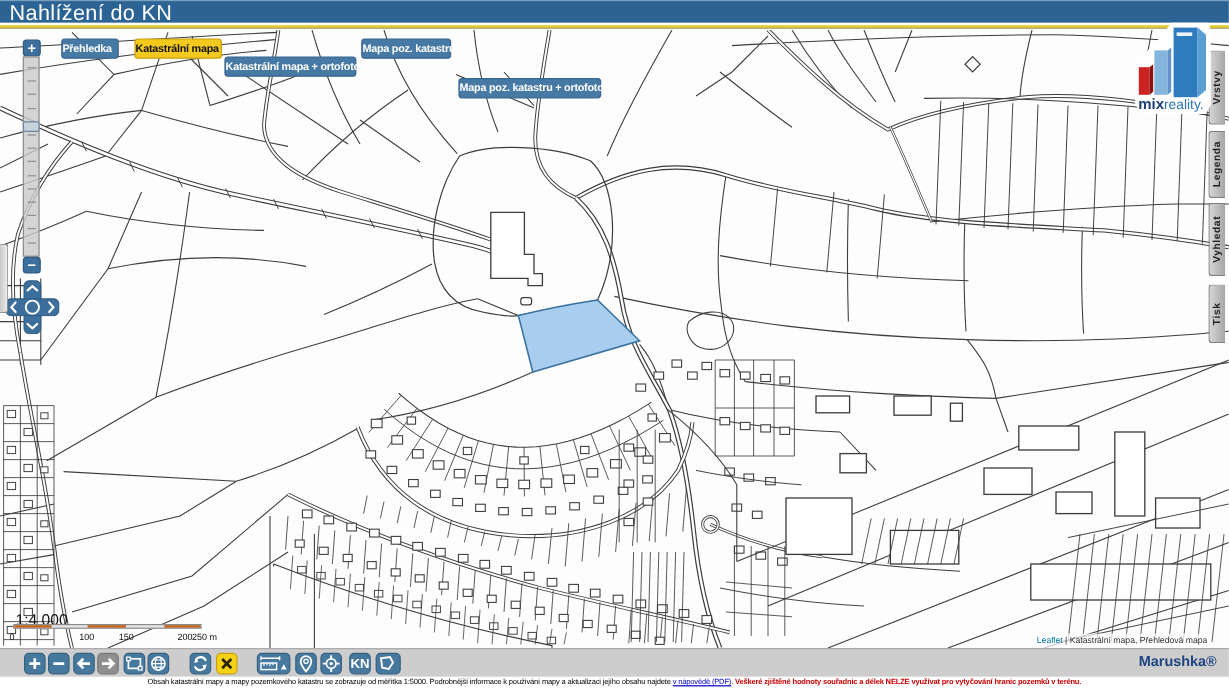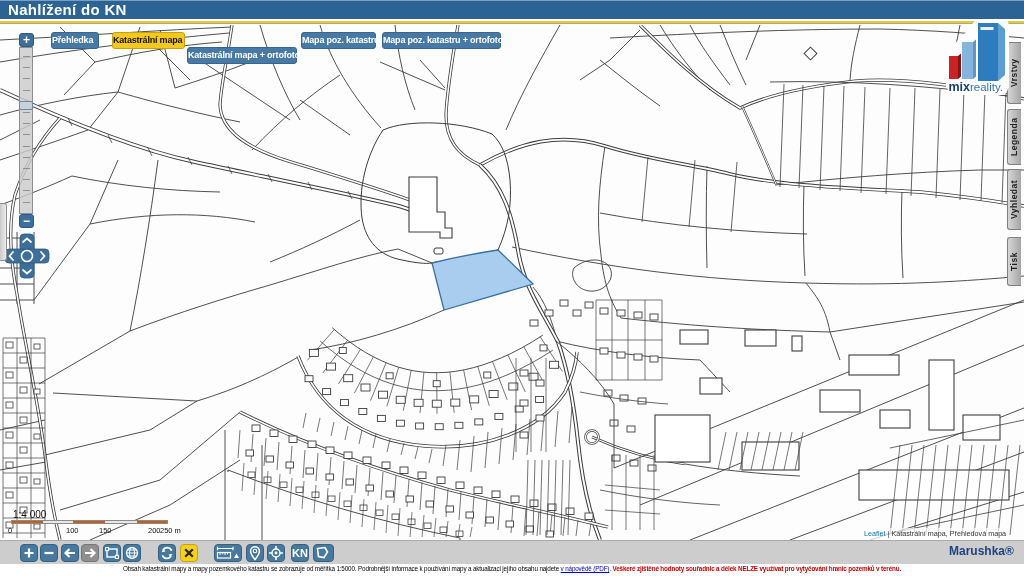--- a/index.html
+++ b/index.html
@@ -1,40 +1,40 @@
 <!DOCTYPE html>
 <html><head>
 <meta charset="utf-8">
 <style>
   * { margin:0; padding:0; box-sizing:border-box; }
   html,body { width:1024px; height:576px; overflow:hidden; font-family:"Liberation Sans",sans-serif; background:#fff; }
   .abs { position:absolute; }
   #topbar { left:0; top:0; width:1024px; height:19px; background:#2b6394; border-top:1px solid #7aa0c0; }
-  #topbar span { position:absolute; left:8px; top:0px; color:#fff; font-size:15px; letter-spacing:0.3px;font-weight:bold; }
+  #topbar span { position:absolute; left:8px; top:0px; color:#fff; font-size:18px; letter-spacing:0.3px; }
   #wline { left:0; top:19px; width:1024px; height:2px; background:#ffffff; }
   #ystripe { left:0; top:21px; width:1024px; height:3px; background:#e9cb27; border-bottom:1px solid #a8a890; }
   #map { left:0; top:25px; width:1024px; height:515px; background:#fdfdfd; }
   .btn { position:absolute; top:32px; height:17px; border-radius:3px; font-size:9px; font-weight:bold; letter-spacing:-0.2px;
          color:#fff; background:#4779a5; border:1px solid #38648d; text-align:left; line-height:15px; white-space:nowrap; overflow:visible; }
   .btn.yellow { background:#f3c91d; border-color:#c7a110; color:#111; }
   
   .zbtn { position:absolute; width:15px; height:14px; background:#3c6f9b; border:1px solid #2d5a80; border-radius:3px;
           color:#fff; font-size:12px; font-weight:bold; text-align:center; line-height:12px; }
   #ztrack { left:19px; top:47px; width:14px; height:167px; background:rgba(203,203,203,0.82); border:1px solid #8e8e8e; }
   .tick { position:absolute; left:3px; width:7px; height:1px; background:#8f8f8f; }
   #zhandle { left:19px; top:101px; width:14px; height:9px; background:#c6d2dc; border:1px solid #6e86a0; border-radius:2px; }
   
   #compass { left:4px; top:233px; width:46px; height:46px; }
   
   .tab { position:absolute; left:1007px; width:14px; background:linear-gradient(to right,#d6d6d6,#a5a5a5);
          border:1px solid #808080; border-right:none; border-radius:3px 0 0 3px; color:#222;
          font-size:8.5px; font-weight:bold; text-align:center; }
   .tab i { font-style:normal; display:block; transform:rotate(180deg); writing-mode:vertical-rl; height:100%; width:100%; letter-spacing:0.5px; line-height:12px; }
   
-  #scaletxt { left:13px; top:509px; font-size:10px; color:#111; }
+  #scaletxt { left:13px; top:509px; font-size:13px; color:#111; }
   #scalebar { left:11px; top:520px; width:157px; height:4px; background:#e8e8e8; border:1px solid #8a8a8a; }
   .seg { position:absolute; top:0; height:2px; background:#c2601d; }
   .slbl { position:absolute; top:526px; font-size:7.5px; color:#111; }
   
   #btoolbar { left:0; top:540px; width:1024px; height:24px; background:#cdcdcd; border-top:1px solid #aaa; }
   .bbtn { position:absolute; top:544px; width:18px; height:18px; background:#47799f; border:1px solid #356183; border-radius:4px;
           color:#fff; text-align:center; }
   .bbtn.gray { background:#8f8f8f; border-color:#777; }
   .bbtn.yellow { background:#f5d216; border-color:#c7a110; }
   .bbtn svg { position:absolute; left:0; top:0; }
@@ -465,21 +465,21 @@
 <div id="topbar" class="abs">
     <span>Nahlížení do KN</span>
   </div>
 <div id="wline" class="abs"></div>
 <div id="ystripe" class="abs"></div>
 
 <div class="btn" style="left:51px; width:48px;">Přehledka</div>
 <div class="btn yellow" style="left:112px; width:73px;">Katastrální mapa</div>
 <div class="btn" style="left:187px; width:110px;margin-top:15px;">Katastrální mapa + ortofoto</div>
 <div class="btn" style="left:301px; width:75px;">Mapa poz. katastru</div>
-<div class="btn" style="left:382px; width:119px;">Mapa poz. katastru + ortofoto</div>
+<div class="btn" style="left:382px; width:119px;margin-top:33px;">Mapa poz. katastru + ortofoto</div>
 
 <div class="zbtn abs" style="left:19px; top:33px;">+</div>
 <div id="ztrack" class="abs">
 <div class="tick" style="top:8px;"></div>
 <div class="tick" style="top:19px;"></div>
 <div class="tick" style="top:30px;"></div>
 <div class="tick" style="top:42px;"></div>
 <div class="tick" style="top:53px;"></div>
 <div class="tick" style="top:64px;"></div>
 <div class="tick" style="top:75px;"></div>

